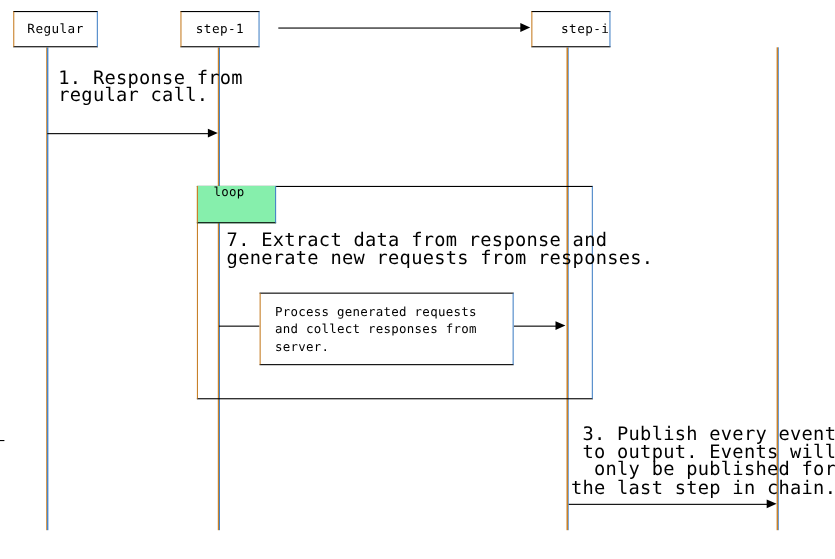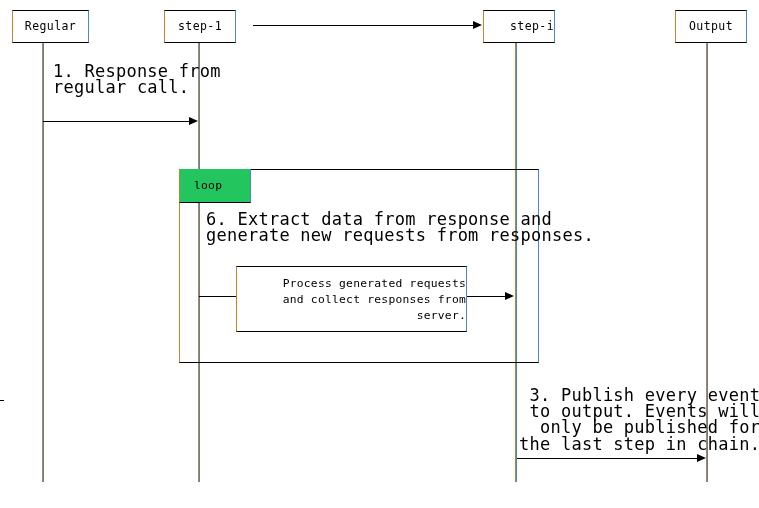--- a/index.html
+++ b/index.html
@@ -76,23 +76,22 @@
     border-right-color: #4a86c8;
     background: transparent;
   }
   .frag-label {
     position: absolute;
     box-sizing: border-box;
     border: 1px solid #000000;
     border-left-color: #c8812a;
     border-right-color: #4a86c8;
     border-top: none;
-    background: #22c55e;
+    background: #86efac;
     display: flex;
-    align-items: center;
     padding-left: 14px;
     font-size: 11.3px;
     line-height: 1;
     color: #000000;
     letter-spacing: 0.25px;
   }
 
   
   .note-box {
     position: absolute;
@@ -100,21 +99,20 @@
     border: 1px solid #000000;
     border-left-color: #c8812a;
     border-right-color: #4a86c8;
     background: #ffffff;
     padding: 9px 0 0 13px;
     font-size: 11.3px;
     line-height: 16.2px;
     color: #000000;
     white-space: pre;
     letter-spacing: 0.25px;
-    text-align: right;
   }
 
   .edge-artifact {
     position: absolute;
     background: #000000;
   }
 </style>
 </head>
 <body>
 
@@ -129,37 +127,34 @@
 
   <div class="participant" style="left:12px; top:10px; width:77px; height:33px;">
     <span>Regular</span>
   </div>
   <div class="participant" style="left:164px; top:10px; width:72px; height:33px;text-align:right;">
     <span>step-1</span>
   </div>
   <div class="participant" style="left:483px; top:10px; width:72px; height:33px;justify-content:flex-end;">
     <span>step-i</span>
   </div>
-  <div class="participant" style="left:675px; top:10px; width:72px; height:33px;">
-    <span>Output</span>
-  </div>
 
   <div class="msg-line" style="left:253px; top:25px; width:222px;"></div>
   <div class="msg-head" style="left:473px; top:21px;"></div>
 
   <div class="note-text" style="left:53px; top:63px;">1. Response from
 regular call.</div>
   <div class="msg-line" style="left:43px; top:121px; width:147px;"></div>
   <div class="msg-head" style="left:189px; top:117px;"></div>
 
   <div class="frag" style="left:179px; top:169px; width:360px; height:194px;"></div>
   <div class="frag-label" style="left:179px; top:169px; width:72px; height:34px;">
     <span>loop</span>
   </div>
-  <div class="note-text" style="left:206px; top:211px;">6. Extract data from response and
+  <div class="note-text" style="left:206px; top:211px;">7. Extract data from response and
 generate new requests from responses.</div>
 
   <div class="msg-line" style="left:199px; top:296px; width:37px;"></div>
   <div class="msg-line" style="left:467px; top:296px; width:40px;"></div>
   <div class="msg-head" style="left:505px; top:292px;"></div>
   <div class="note-box" style="left:236px; top:266px; width:231px; height:66px;">Process generated requests
 and collect responses from
 server.</div>
 
   <div class="note-text" style="left:519px; top:387px;text-align:right;">3. Publish every event

